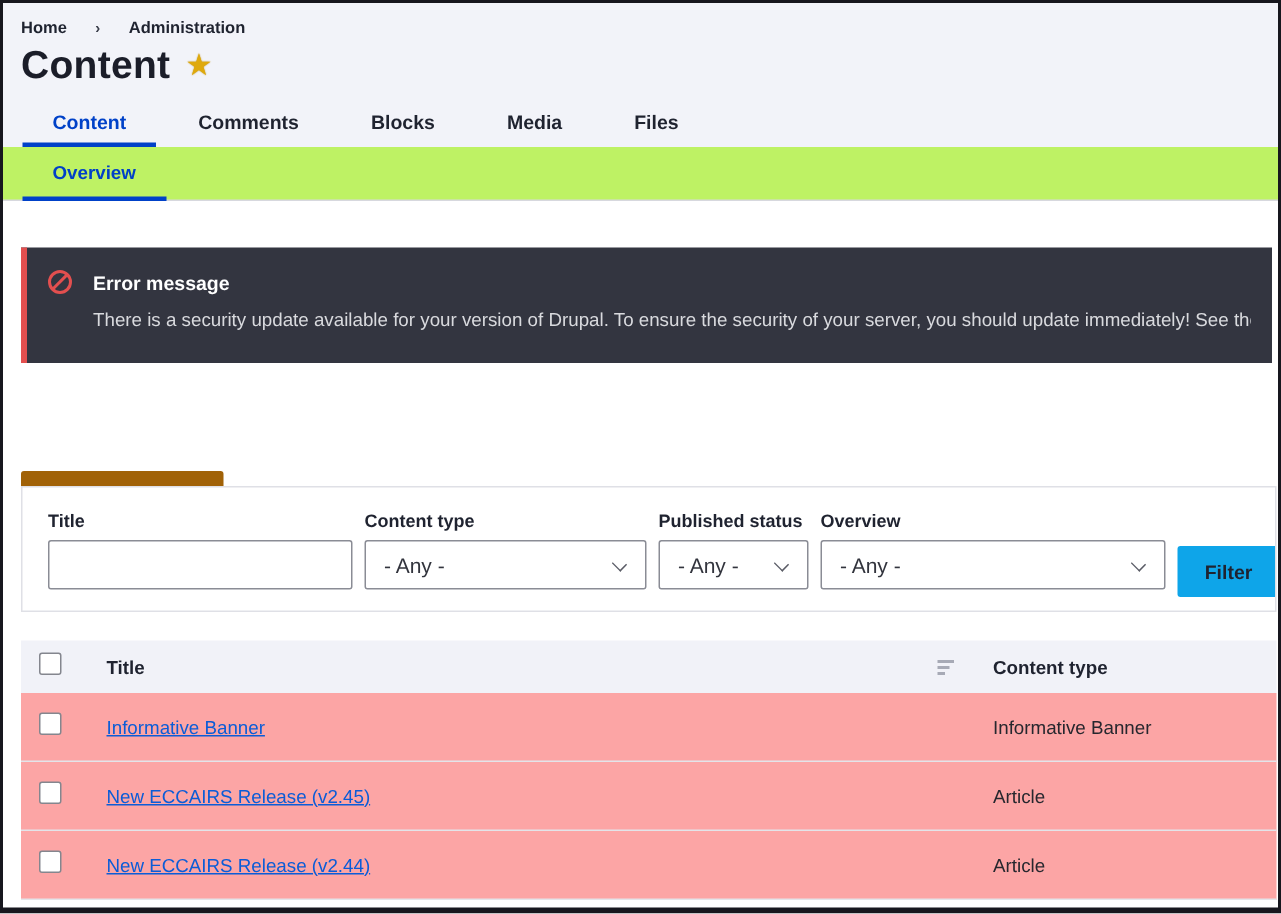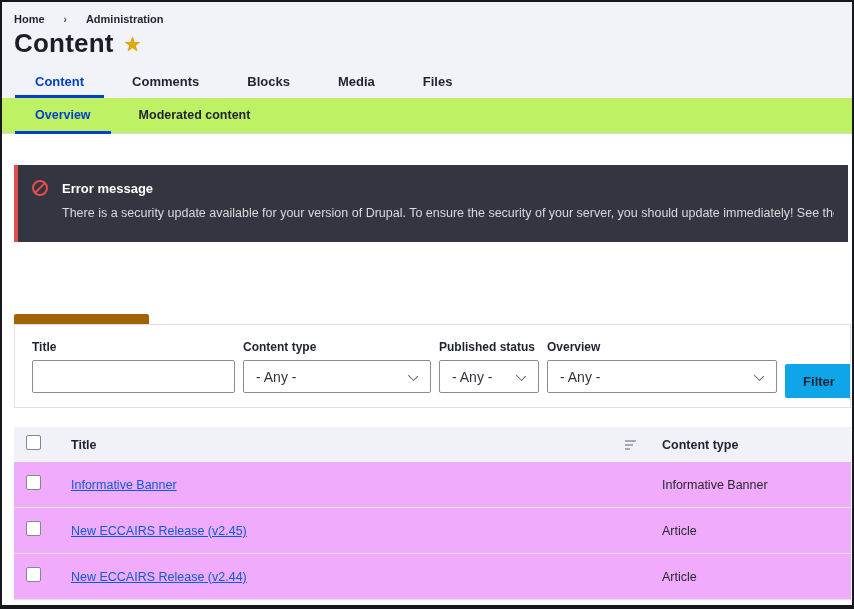--- a/index.html
+++ b/index.html
@@ -127,21 +127,21 @@
   }
   .thead { height: 35px; background: #f1f2f8; }
   .th { font-size: 12.5px; font-weight: bold; color: #1f2330; }
   .th-title-cell { display:flex; align-items:center; justify-content: space-between; padding-right: 26px; }
   .sort-icon { display:flex; flex-direction: column; gap: 2px; align-items: flex-start; }
   .sort-icon i { display:block; height: 2px; background: #a7aab6; }
   .sort-icon i:nth-child(1){ width: 11px; }
   .sort-icon i:nth-child(2){ width: 8px; }
   .sort-icon i:nth-child(3){ width: 5px; }
 
-  .tbody-row { height: 46px; background:#f0abfc; border-bottom: 1px solid #e3e4e9; }
+  .tbody-row { height: 46px; background:#fca5a5; border-bottom: 1px solid #e3e4e9; }
   .cell-link { font-size: 12.5px; color: #0b5cd7; text-decoration: underline; cursor: pointer; width: max-content; }
   .cell-text { font-size: 12.5px; color: #26272e; }
 
   input[type="checkbox"] {
     appearance: none; -webkit-appearance: none;
     width: 15px; height: 15px; border: 1px solid #84868e; border-radius: 2px;
     background: #fff; cursor: pointer; margin: 0;
   }
 </style>
 </head>
@@ -164,21 +164,20 @@
       <div class="tab">Comments</div>
       <div class="tab">Blocks</div>
       <div class="tab">Media</div>
       <div class="tab">Files</div>
     </div>
   </div>
 
   <div class="subtabs">
     <div class="subtabs-inner">
       <div class="subtab active">Overview</div>
-      <div class="subtab">Moderated content</div>
     </div>
   </div>
 
   <div class="error-banner">
     <div class="error-title-row">
       <span class="no-entry-icon"></span>
       <span class="error-title">Error message</span>
     </div>
     <div class="error-msg"><span>There is a security update available for your version of Drupal. To ensure the security of your server, you should update immediately! See the </span></div>
   </div>

